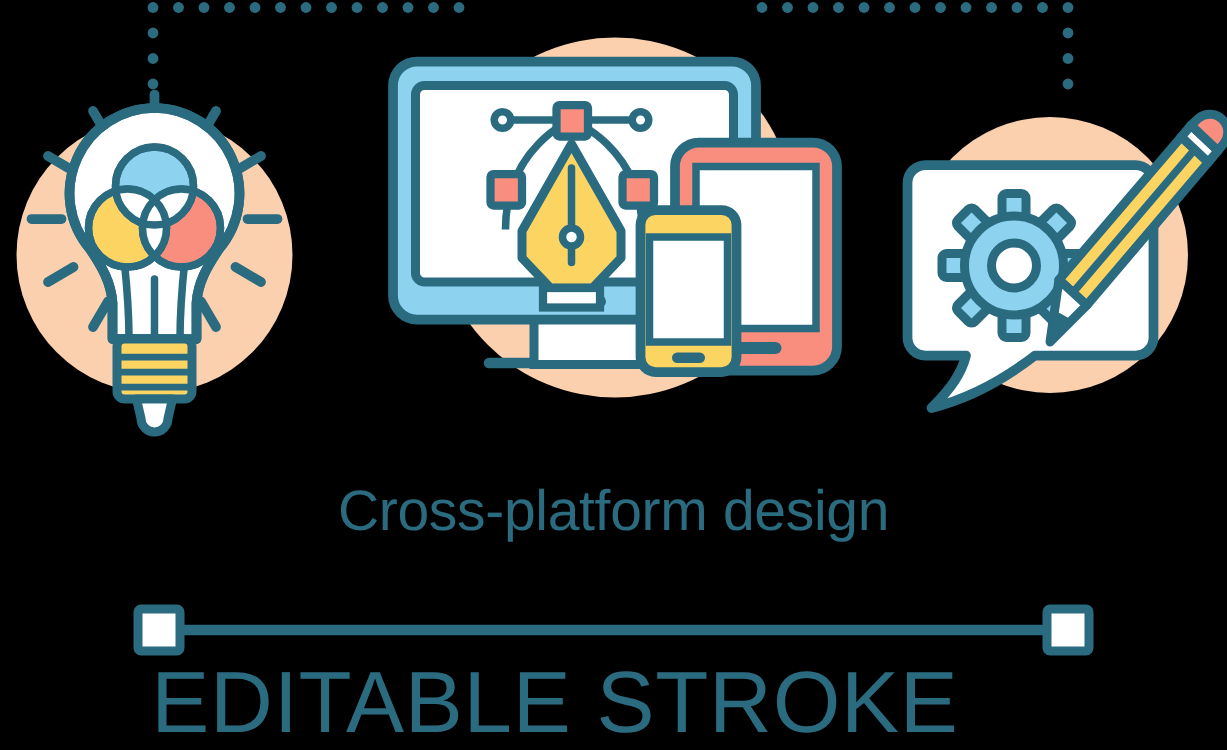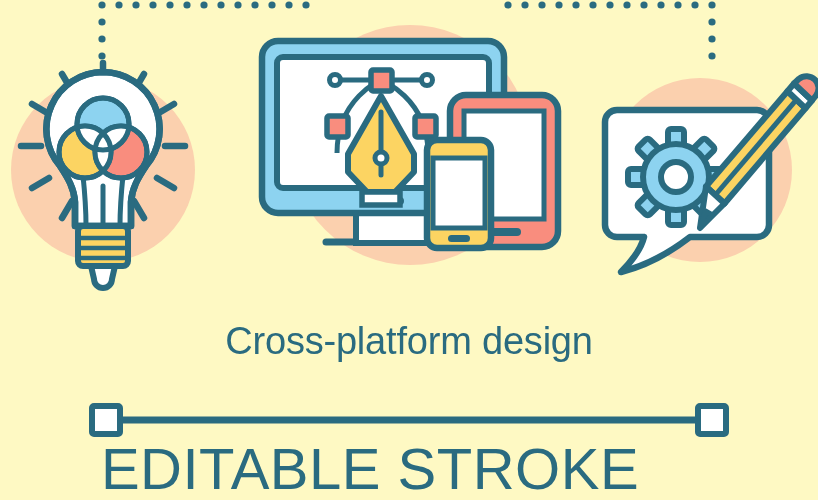--- a/index.html
+++ b/index.html
@@ -10,21 +10,21 @@
   body {
     width: 818px;
     height: 500px;
     overflow: hidden;
     font-family: "Liberation Sans", sans-serif;
   }
   #stage {
     position: relative;
     width: 818px;
     height: 500px;
-    background: #fef9c3;
+    background: #000000;
   }
   #artboard {
     position: absolute;
     inset: 0;
     width: 818px;
     height: 500px;
   }
   .txt-title {
     position: absolute;
     left: 0;

